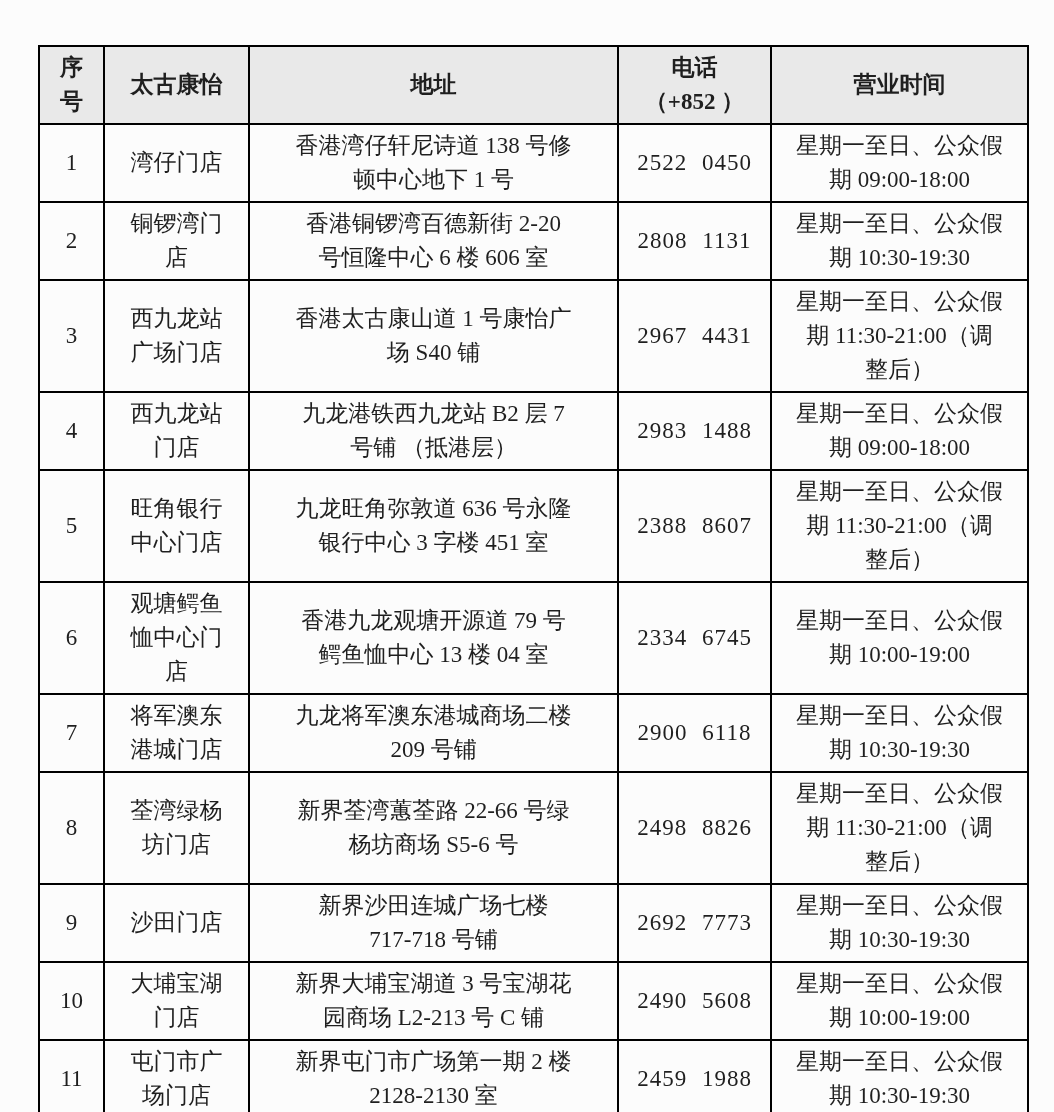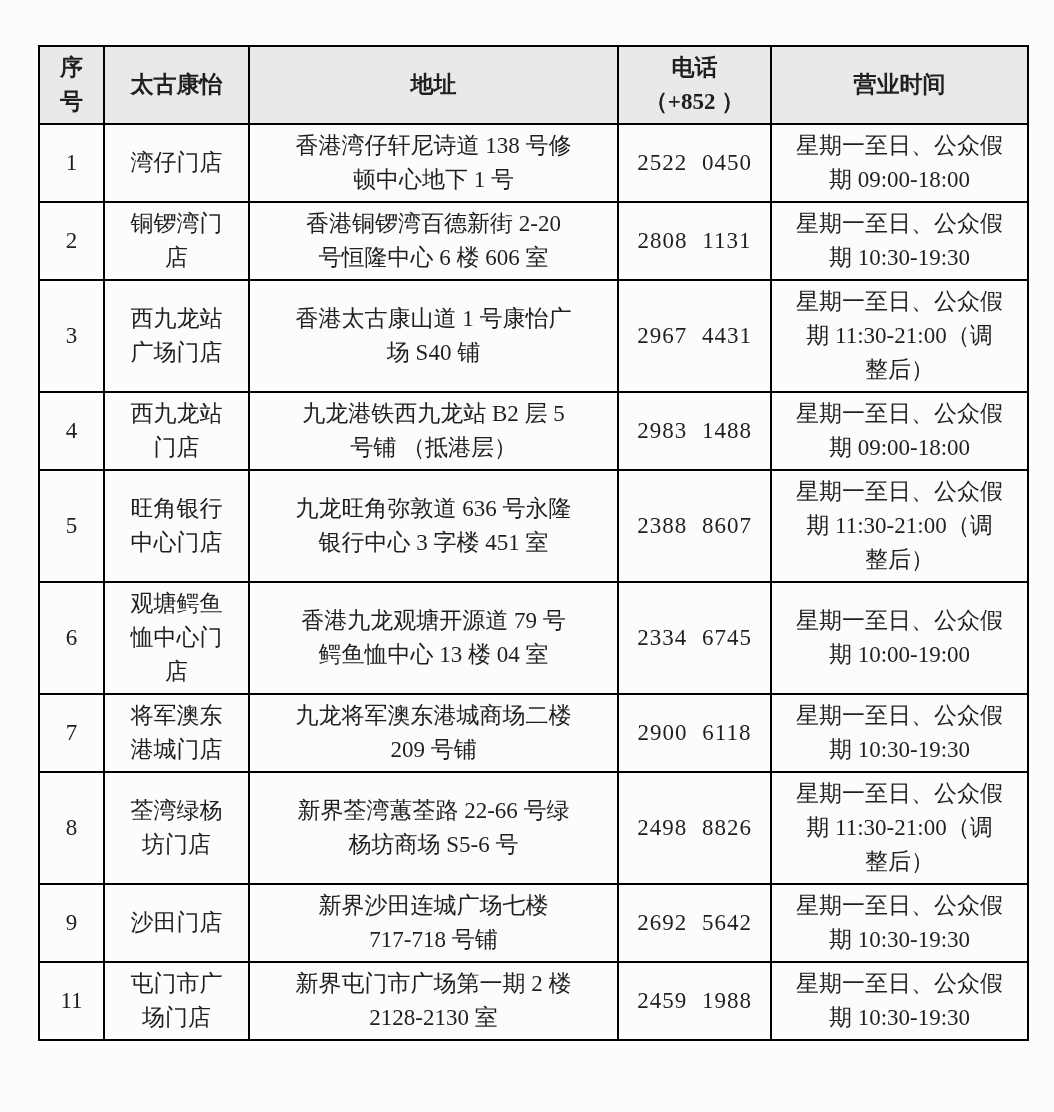--- a/index.html
+++ b/index.html
@@ -109,21 +109,21 @@
     <td class="cell-phone">2967 4431</td>
     <td class="cell-hours">星期一至日、公众假
 期 11:30-21:00（调
 整后）</td>
   </tr>
 
   <tr>
     <td class="cell-index">4</td>
     <td class="cell-name">西九龙站
 门店</td>
-    <td class="cell-address">九龙港铁西九龙站 B2 层 5
+    <td class="cell-address">九龙港铁西九龙站 B2 层 7
 号铺 （抵港层）</td>
     <td class="cell-phone">2983 1488</td>
     <td class="cell-hours">星期一至日、公众假
 期 09:00-18:00</td>
   </tr>
 
   <tr>
     <td class="cell-index">5</td>
     <td class="cell-name">旺角银行
 中心门店</td>
@@ -168,25 +168,35 @@
     <td class="cell-hours">星期一至日、公众假
 期 11:30-21:00（调
 整后）</td>
   </tr>
 
   <tr>
     <td class="cell-index">9</td>
     <td class="cell-name">沙田门店</td>
     <td class="cell-address">新界沙田连城广场七楼
 717-718 号铺</td>
-    <td class="cell-phone">2692 5642</td>
-    <td class="cell-hours">星期一至日、公众假
-期 10:30-19:30</td>
-  </tr>
-
+    <td class="cell-phone">2692 7773</td>
+    <td class="cell-hours">星期一至日、公众假
+期 10:30-19:30</td>
+  </tr>
+
+  <tr>
+    <td class="cell-index">10</td>
+    <td class="cell-name">大埔宝湖
+门店</td>
+    <td class="cell-address">新界大埔宝湖道 3 号宝湖花
+园商场 L2-213 号 C 铺</td>
+    <td class="cell-phone">2490 5608</td>
+    <td class="cell-hours">星期一至日、公众假
+期 10:00-19:00</td>
+  </tr>
 
   <tr>
     <td class="cell-index">11</td>
     <td class="cell-name">屯门市广
 场门店</td>
     <td class="cell-address">新界屯门市广场第一期 2 楼
 2128-2130 室</td>
     <td class="cell-phone">2459 1988</td>
     <td class="cell-hours">星期一至日、公众假
 期 10:30-19:30</td>

